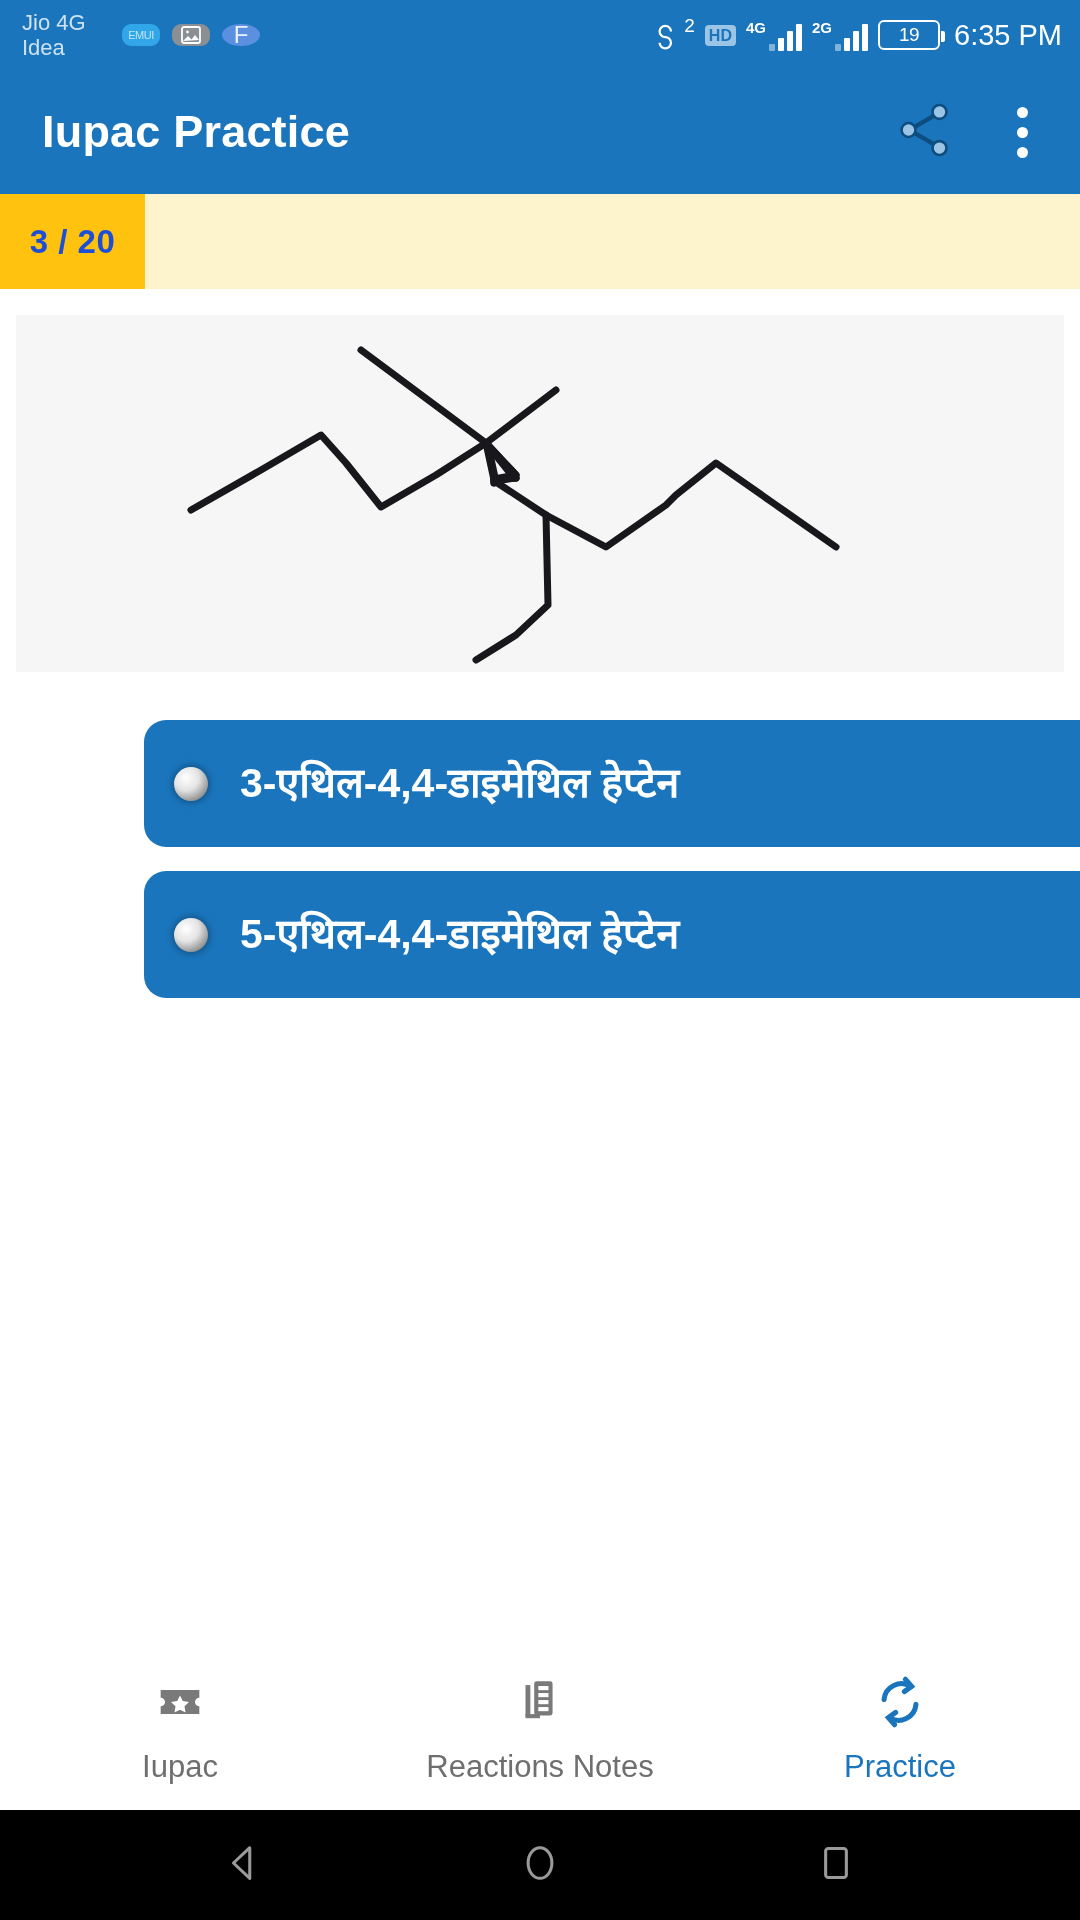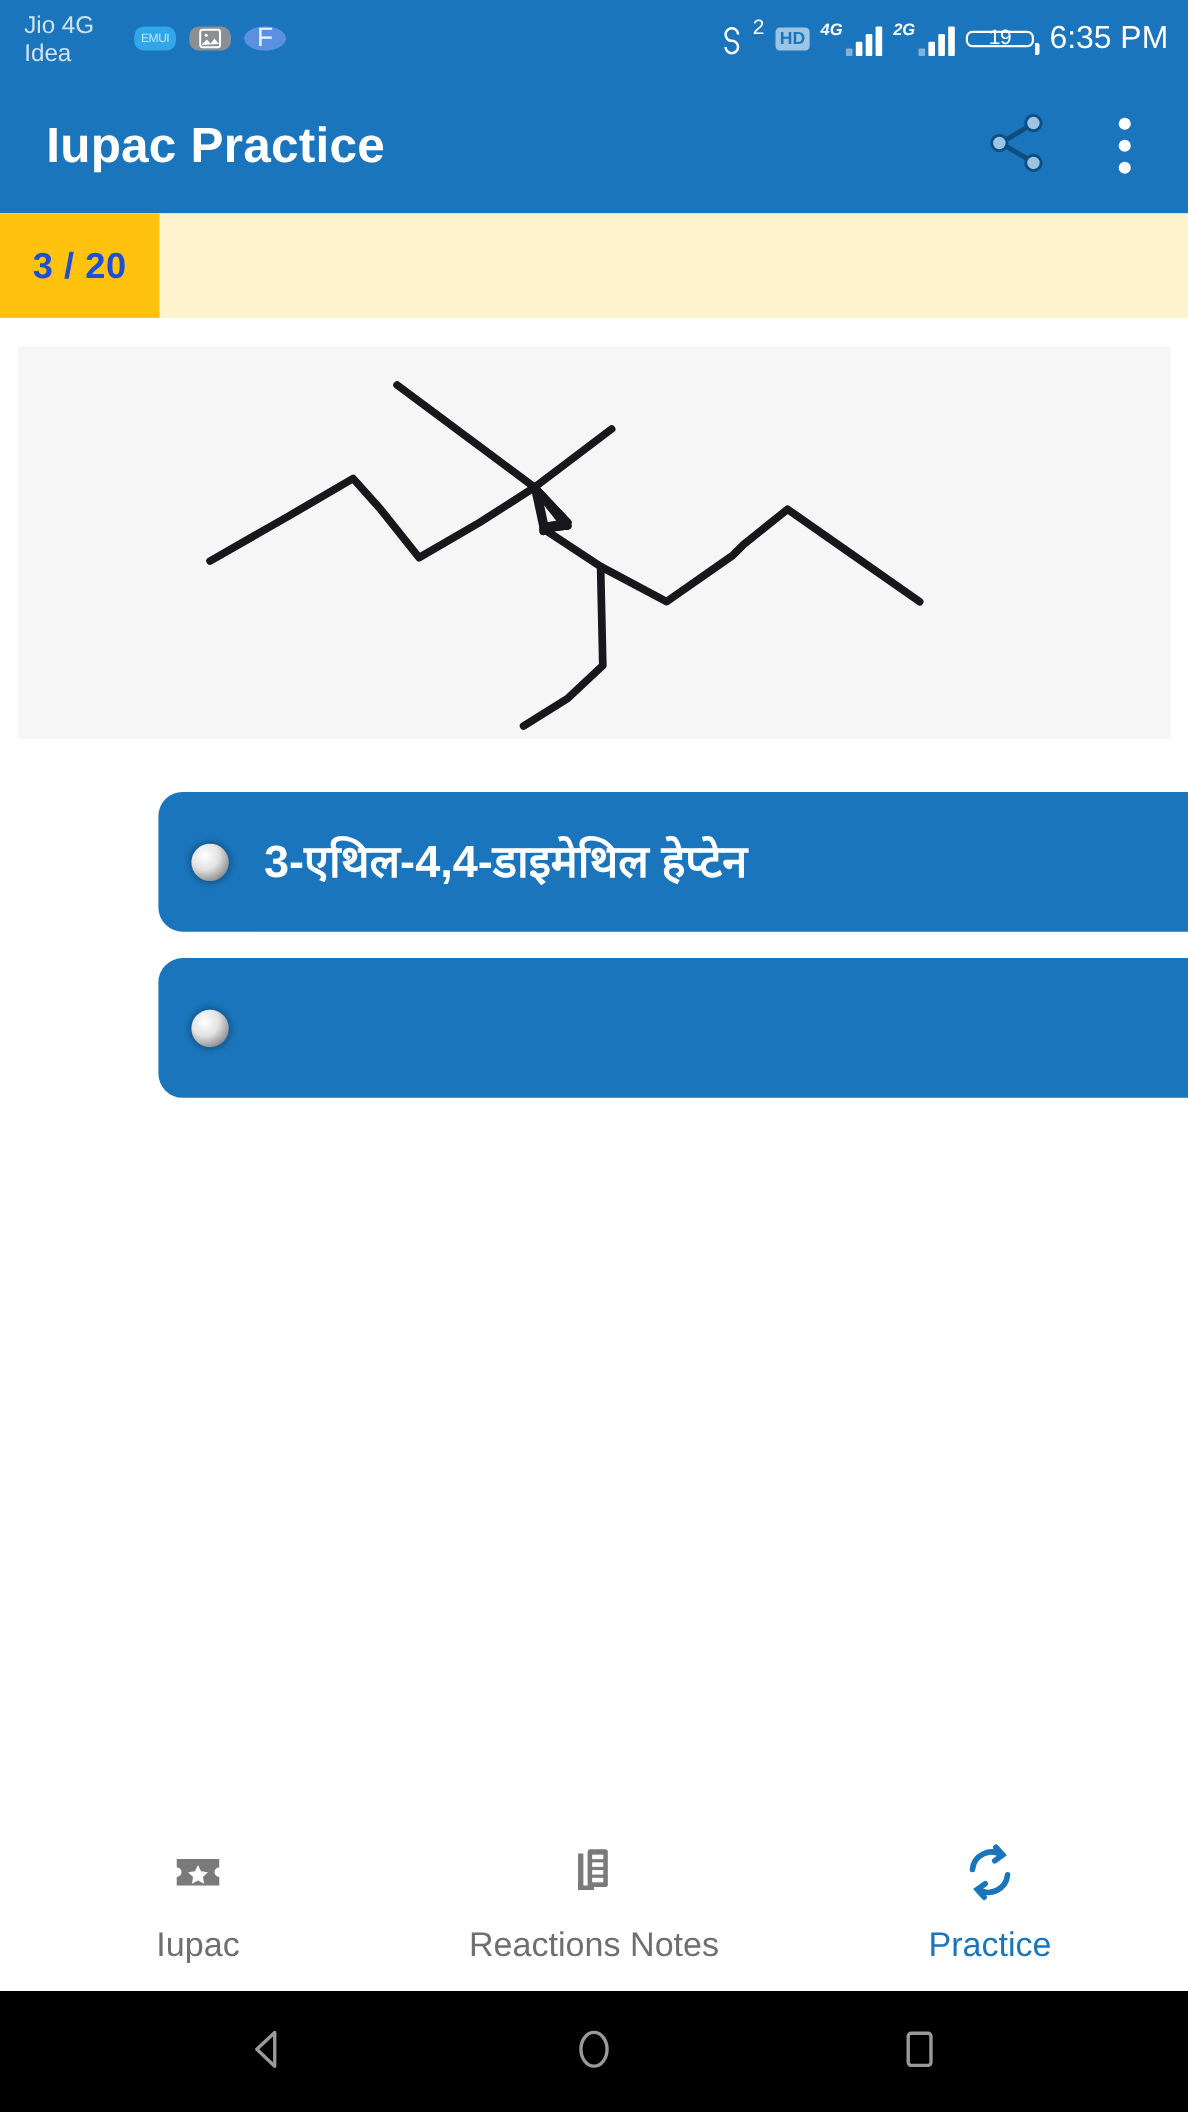--- a/index.html
+++ b/index.html
@@ -33,27 +33,27 @@
     color:#ffffff;
   }
   .sync-ic { position:relative; display:flex; align-items:flex-start; }
   .sync-ic svg { width:34px; height:34px; }
   .sup { font-size:19px; line-height:1; margin-left:1px; margin-top:-2px; }
   .hd-box {
     border-radius:4px; background:#9cc4e4; color:#1a75bc;
     font-size:16px; font-weight:bold; padding:1px 4px; line-height:19px;
   }
   .signal { display:flex; align-items:flex-end; gap:3px; }
-  .sig-label { font-size:15px; font-weight:bold; line-height:1; margin-bottom:16px;font-style:italic; }
+  .sig-label { font-size:15px; font-weight:bold; line-height:1; margin-bottom:16px; }
   .bars { display:flex; align-items:flex-end; gap:3px; height:28px; }
   .bars i { display:block; width:6px; background:#ffffff; border-radius:1px; }
   .b1{height:7px;} .b2{height:13px;} .b3{height:20px;} .b4{height:27px;}
   .b-dim{opacity:.45;}
   .batt {
-    width:62px; height:15px; border:2.5px solid #ffffff; border-radius:6px;
+    width:62px; height:30px; border:2.5px solid #ffffff; border-radius:6px;
     display:flex; align-items:center; justify-content:center; position:relative;
     font-size:19px; letter-spacing:-.5px;
   }
   .batt:after { content:""; position:absolute; right:-7px; top:9px; width:4px; height:11px; background:#fff; border-radius:0 2px 2px 0; }
   .clock { font-size:29px; margin-left:4px; }
 
   
   .appbar {
     height:124px; background:#1a75bc;
     display:flex; align-items:center; padding:0 34px 0 42px;
@@ -232,20 +232,21 @@
   </svg>
 </div>
 
 <div class="options">
   <div class="option">
     <span class="radio"></span>
     <span class="opt-label">3-एथिल-4,4-डाइमेथिल हेप्टेन</span>
   </div>
   <div class="option">
     <span class="radio"></span>
+    <span class="opt-label">5-एथिल-4,4-डाइमेथिल हेप्टेन</span>
   </div>
 </div>
 
 <div class="bottomnav">
   <div class="navitem">
     <span>
       <svg viewBox="0 0 24 24">
         <path d="M4 7h16v3.2a1.8 1.8 0 0 0 0 3.6V17H4v-3.2a1.8 1.8 0 0 0 0-3.6V7z" fill="#7a7a7a"></path>
         <path d="M12 9.3l1.15 2.33 2.57.37-1.86 1.81.44 2.56L12 15.16l-2.3 1.21.44-2.56-1.86-1.81 2.57-.37L12 9.3z" fill="#ffffff"></path>
       </svg>

